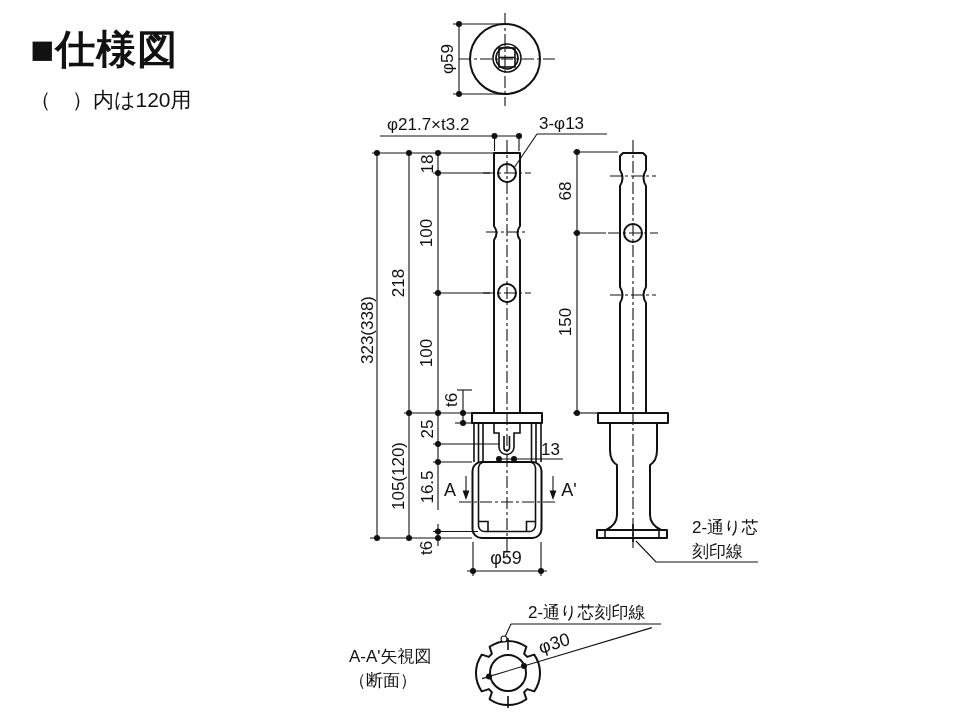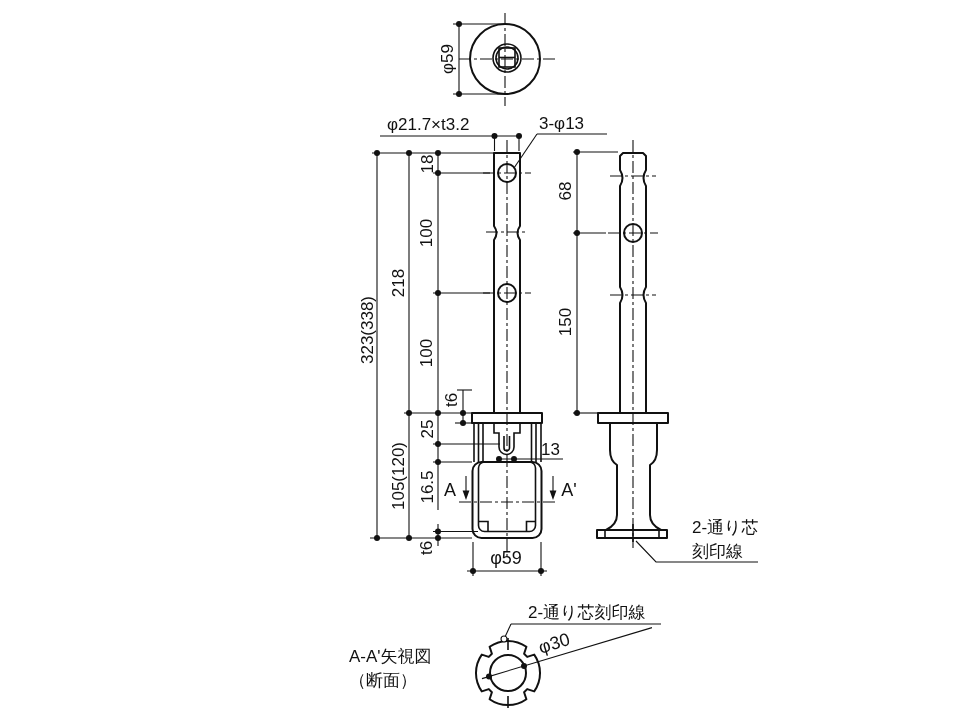--- a/index.html
+++ b/index.html
@@ -15,20 +15,22 @@
   .cl{stroke:#111;stroke-width:1.1;fill:none;stroke-dasharray:12 3 3 3;}
   .dot{fill:#111;stroke:none;}
   .dtx{font-size:17px;}
   .dtx2{font-size:18px;}
   .jtx{font-size:17px;}
 </style>
 </head>
 <body>
 
 <div class="page">
+  <div class="title">■仕様図</div>
+  <div class="note">（　）内は120用</div>
 
   <svg width="960" height="720" viewBox="0 0 960 720">
 
     <g>
       <line class="cl" x1="505" y1="13" x2="505" y2="106"></line>
       <line class="cl" x1="459" y1="59" x2="558" y2="59"></line>
       <circle class="ln" cx="505" cy="59" r="35"></circle>
       <circle class="ln15" cx="507" cy="58" r="14"></circle>
       <circle class="ln15" cx="507" cy="58" r="11"></circle>
       <rect class="ln15" x="499" y="48" width="16" height="19"></rect>

